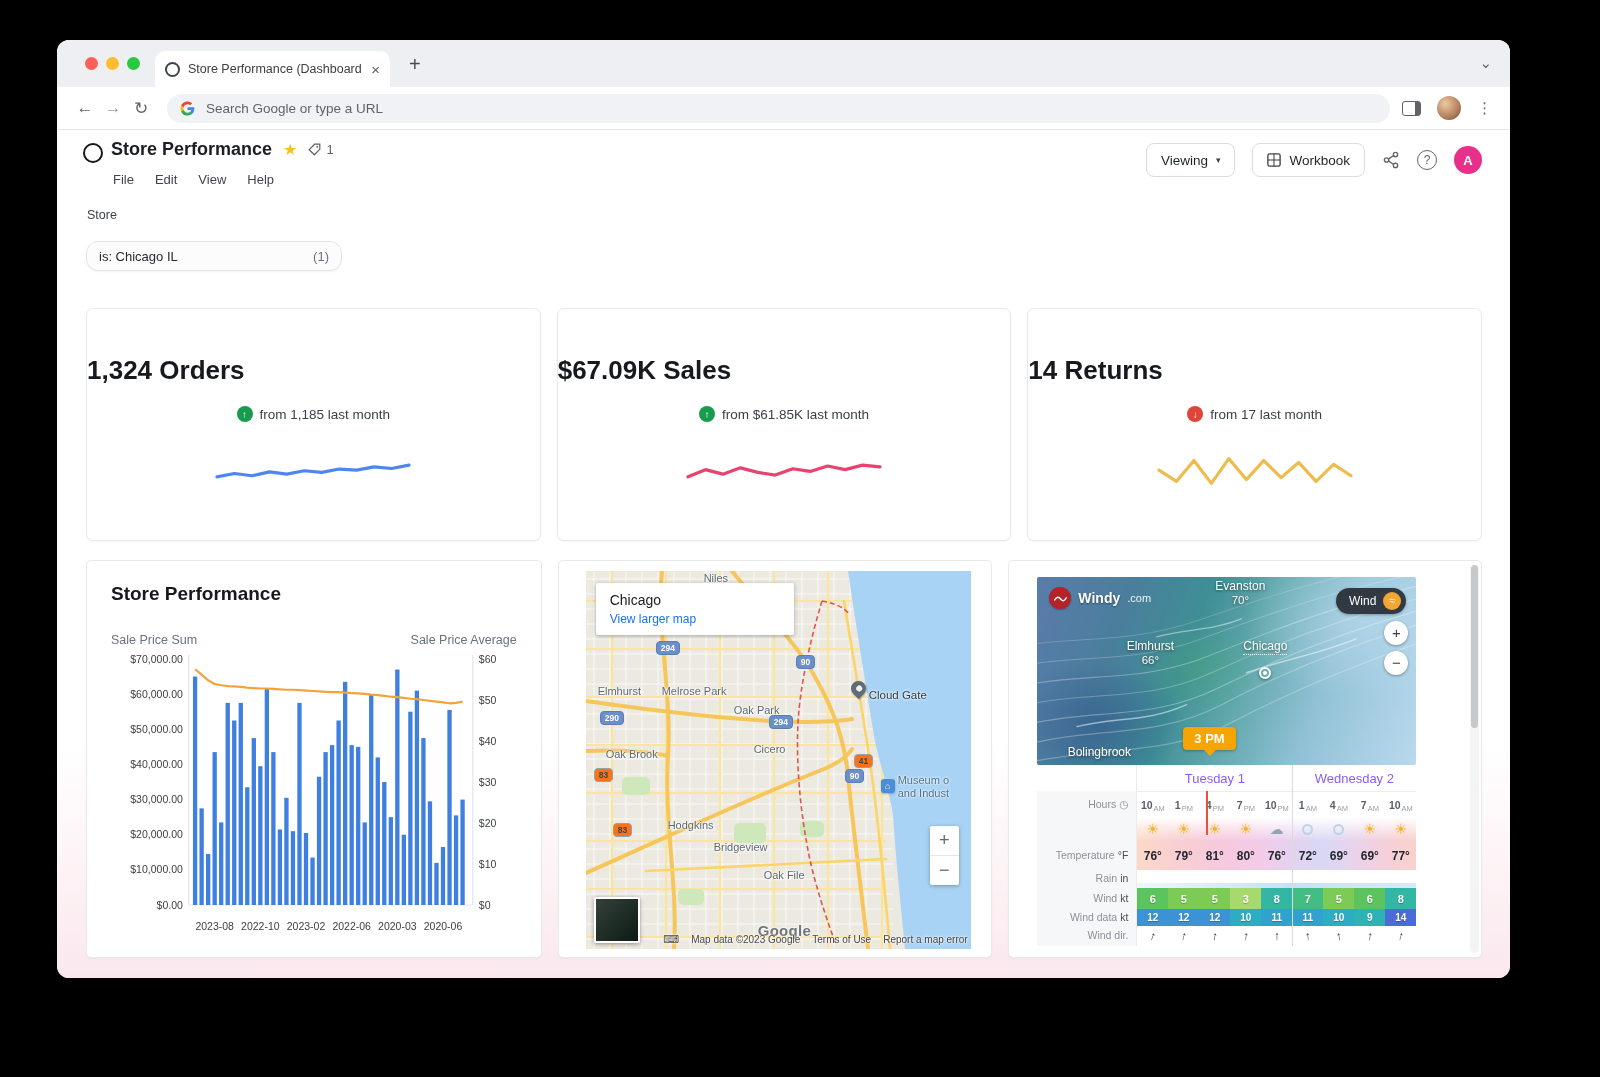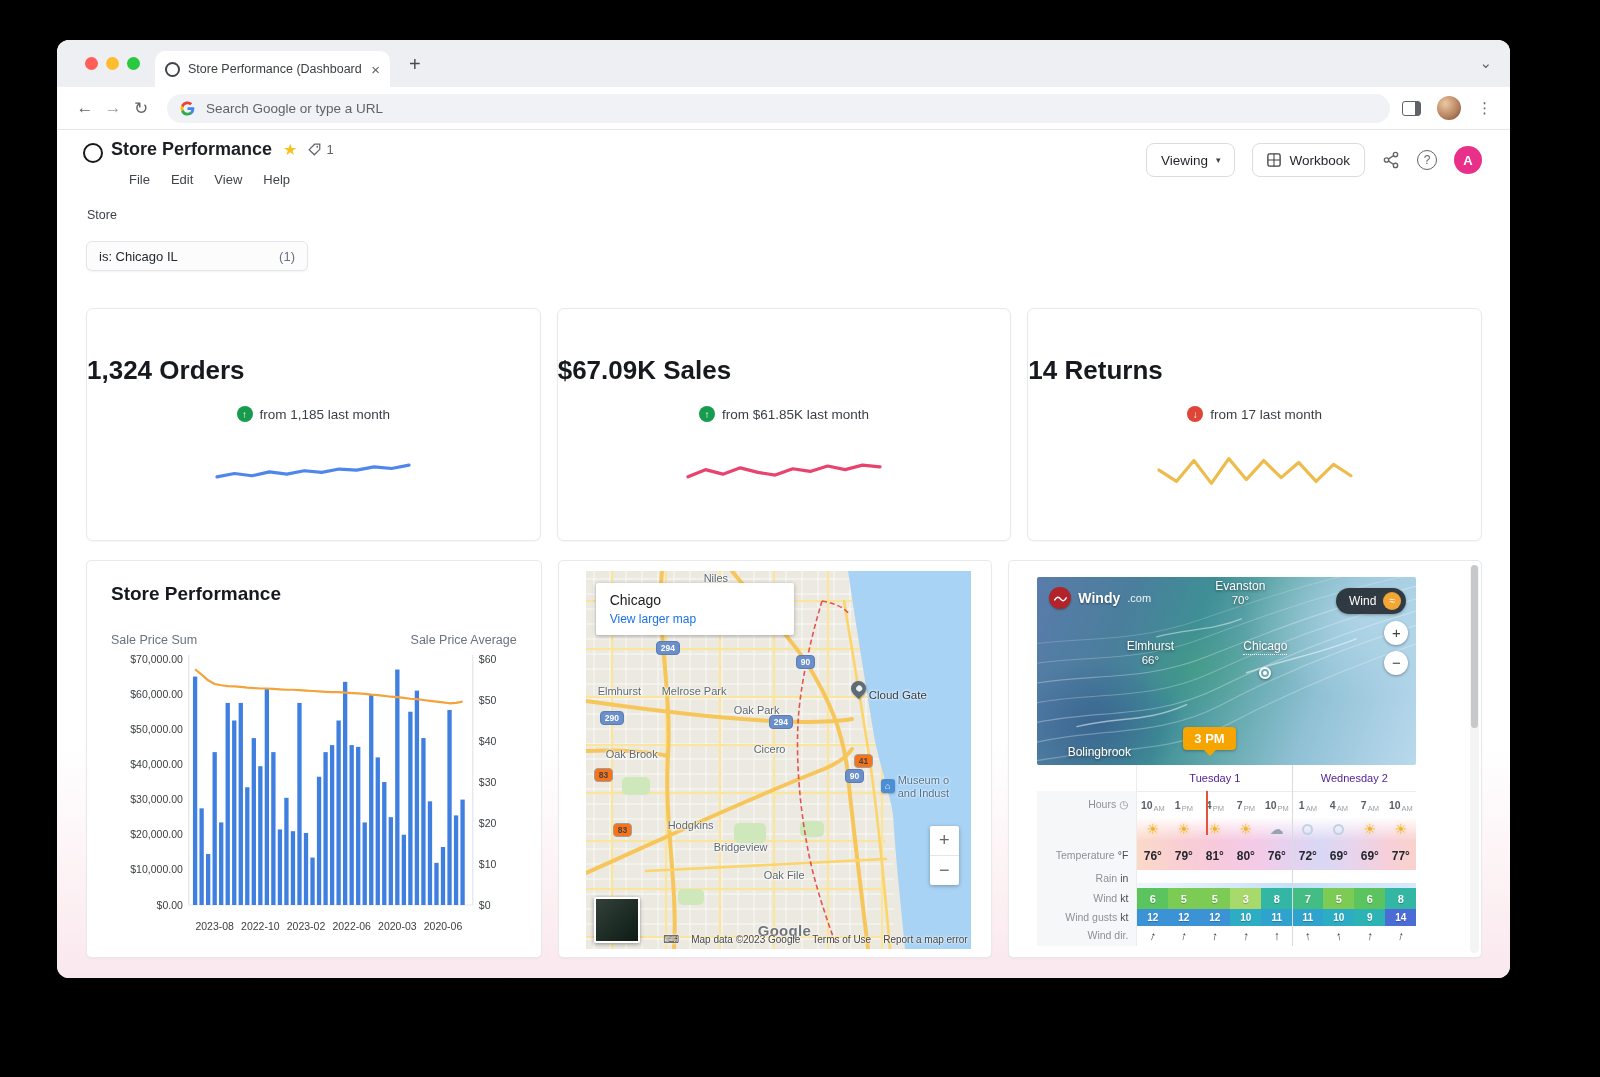--- a/index.html
+++ b/index.html
@@ -29,31 +29,31 @@
   .avatar-photo{width:24px;height:24px;border-radius:50%;background:radial-gradient(circle at 35% 32%,#ecc9a0,#b5825f 58%,#6e4b37);}
   .kebab{color:#5f6368;font-size:15px;}
 
   
   .app-bar{position:absolute;top:90px;left:0;right:0;height:71px;background:#fff;border-bottom:1px solid #e9eaee;}
   .logo-ring{position:absolute;left:26px;top:13px;width:16px;height:16px;border:2.6px solid #16181b;border-radius:50%;}
   .doc-title{position:absolute;left:54px;top:9px;display:flex;align-items:center;gap:11px;}
   .doc-title-text{font-size:18px;font-weight:700;color:#1b1e23;}
   .star{color:#f6c21d;font-size:16px;}
   .tag-wrap{display:flex;align-items:center;gap:5px;color:#5f6368;font-size:13px;}
-  .menu-row{position:absolute;left:56px;top:42px;display:flex;gap:21px;font-size:13px;color:#40454c;margin-left:16px;}
+  .menu-row{position:absolute;left:56px;top:42px;display:flex;gap:21px;font-size:13px;color:#40454c;}
   .hdr-right{position:absolute;right:28px;top:13px;display:flex;align-items:center;gap:17px;}
   .btn{height:34px;border:1px solid #d9dce1;border-radius:8px;background:#fff;display:flex;align-items:center;gap:8px;padding:0 14px;font-size:13.5px;color:#1f2329;box-sizing:border-box;}
   .caret{font-size:9px;color:#3c4043;}
   .q-ic{width:20px;height:20px;border-radius:50%;border:1.6px solid #5f6368;color:#5f6368;font-size:12px;display:flex;align-items:center;justify-content:center;box-sizing:border-box;}
   .avatar-a{width:28px;height:28px;border-radius:50%;background:#e8308a;color:#fff;font-size:13px;font-weight:700;display:flex;align-items:center;justify-content:center;}
 
   
   .content{position:absolute;top:161px;left:0;right:0;bottom:0;background:linear-gradient(180deg,#fff 0%,#fff 70%,#fcf0f3 90%,#fae8ee 100%);}
   .filter-label{position:absolute;left:30px;top:7px;font-size:12.5px;color:#3d424a;}
-  .filter-chip{position:absolute;left:29px;top:40px;width:222px;height:30px;border:1px solid #e3e5e9;background:#fcfcfd;border-radius:6px;display:flex;align-items:center;padding:0 12px;font-size:13px;color:#24292f;box-sizing:border-box;box-shadow:0 1px 2px rgba(16,24,40,.05);}
+  .filter-chip{position:absolute;left:29px;top:40px;width:256px;height:30px;border:1px solid #e3e5e9;background:#fcfcfd;border-radius:12px;display:flex;align-items:center;padding:0 12px;font-size:13px;color:#24292f;box-sizing:border-box;box-shadow:0 1px 2px rgba(16,24,40,.05);}
   .chip-count{margin-left:auto;color:#6b7280;}
 
   .card{background:#fff;border:1px solid #e7e9ec;border-radius:5px;box-shadow:0 1px 2px rgba(16,24,40,.04);box-sizing:border-box;}
   .kpi-row{position:absolute;left:29px;right:28px;top:107px;height:233px;display:flex;gap:16px;}
   .kpi{flex:1;position:relative;text-align:left;border-radius:7px;}
   .kpi-title{margin-top:46px;font-size:26px;font-weight:700;color:#16191d;}
   .kpi-delta{margin-top:20px;display:flex;justify-content:center;align-items:center;gap:7px;font-size:13.5px;color:#3a3f46;}
   .delta-ic{width:16px;height:16px;border-radius:50%;color:#fff;font-size:10px;font-weight:700;display:flex;align-items:center;justify-content:center;}
   .delta-up{background:#179c4e;}.delta-down{background:#de4537;}
   .kpi-spark{position:absolute;left:50%;transform:translateX(-50%);bottom:54px;width:200px;height:30px;}
@@ -120,21 +120,21 @@
 
   .wx-table{display:flex;}
   .wx-left{width:100px;flex:none;background:#f6f7f8;border-right:1px solid #ececec;box-sizing:border-box;}
   .wx-left .lrow{display:flex;align-items:center;justify-content:flex-end;padding-right:8px;font-size:10.5px;color:#8b9197;gap:3px;box-sizing:border-box;}
   .wx-left .lrow .unit{color:#4a4f55;}
   .wx-left .spacer{background:#fff;}
   .wx-cols{flex:1;position:relative;background:#fff;}
   .rh-days{height:26px;}.rh-hours{height:25px;}.rh-icons{height:24px;}.rh-temp{height:29px;}.rh-rain{height:18px;}.rh-wind{height:21px;}.rh-gust{height:17px;}.rh-dir{height:20px;}
   .wrow{display:flex;}
   #wx-days{border-bottom:1px solid #ececec;}
-  .wx-day{display:flex;align-items:center;justify-content:center;font-size:11px;color:#4c1d95;}
+  .wx-day{display:flex;align-items:center;justify-content:center;font-size:13px;color:#8b5cf6;}
   .wx-cell{flex:1;display:flex;align-items:center;justify-content:center;min-width:0;}
   .wx-hour{font-size:10.5px;color:#5a6066;font-weight:700;}
   .wx-hour .ampm{font-size:7.5px;color:#9aa0a6;font-weight:400;margin-left:1px;margin-top:8px;}
   .wx-band{background:linear-gradient(90deg,#fbd9c8 0%,#f9cfd2 14%,#f7c9dd 30%,#f3cbe8 44%,#e3d2f0 56%,#d9d8f4 66%,#e6d4ee 76%,#f6cfd9 90%,#f9d2cc 100%);}
   .icons-overlay{background:linear-gradient(180deg,#fff 0%,rgba(255,255,255,0) 100%);}
   .ic-sun{color:#f3b32b;font-size:14px;text-shadow:0 0 4px rgba(246,190,60,.6);}
   .ic-cloud{color:#93a5b3;font-size:14px;}
   .ic-moon{width:11px;height:11px;border:2px solid #bdd3e3;border-radius:50%;box-sizing:border-box;}
   .wx-temp{font-size:12px;font-weight:700;color:#23272e;}
   .wx-rain-row{position:relative;}
@@ -547,21 +547,21 @@
               </div>
               <div class="lrow rh-rain">
                 <span>Rain</span>
                 <span class="unit">in</span>
               </div>
               <div class="lrow rh-wind">
                 <span>Wind</span>
                 <span class="unit">kt</span>
               </div>
               <div class="lrow rh-gust">
-                <span>Wind gusts</span>
+                <span>Wind data</span>
                 <span class="unit">kt</span>
               </div>
               <div class="lrow rh-dir">
                 <span>Wind dir.</span>
               </div>
             </div>
             <div class="wx-cols">
               <div class="wrow rh-days" id="wx-days">
                   <div class="wx-day" style="flex: 5 1 0%;">Tuesday 1</div>
                   <div class="wx-day" style="flex: 4 1 0%;">Wednesday 2</div>

